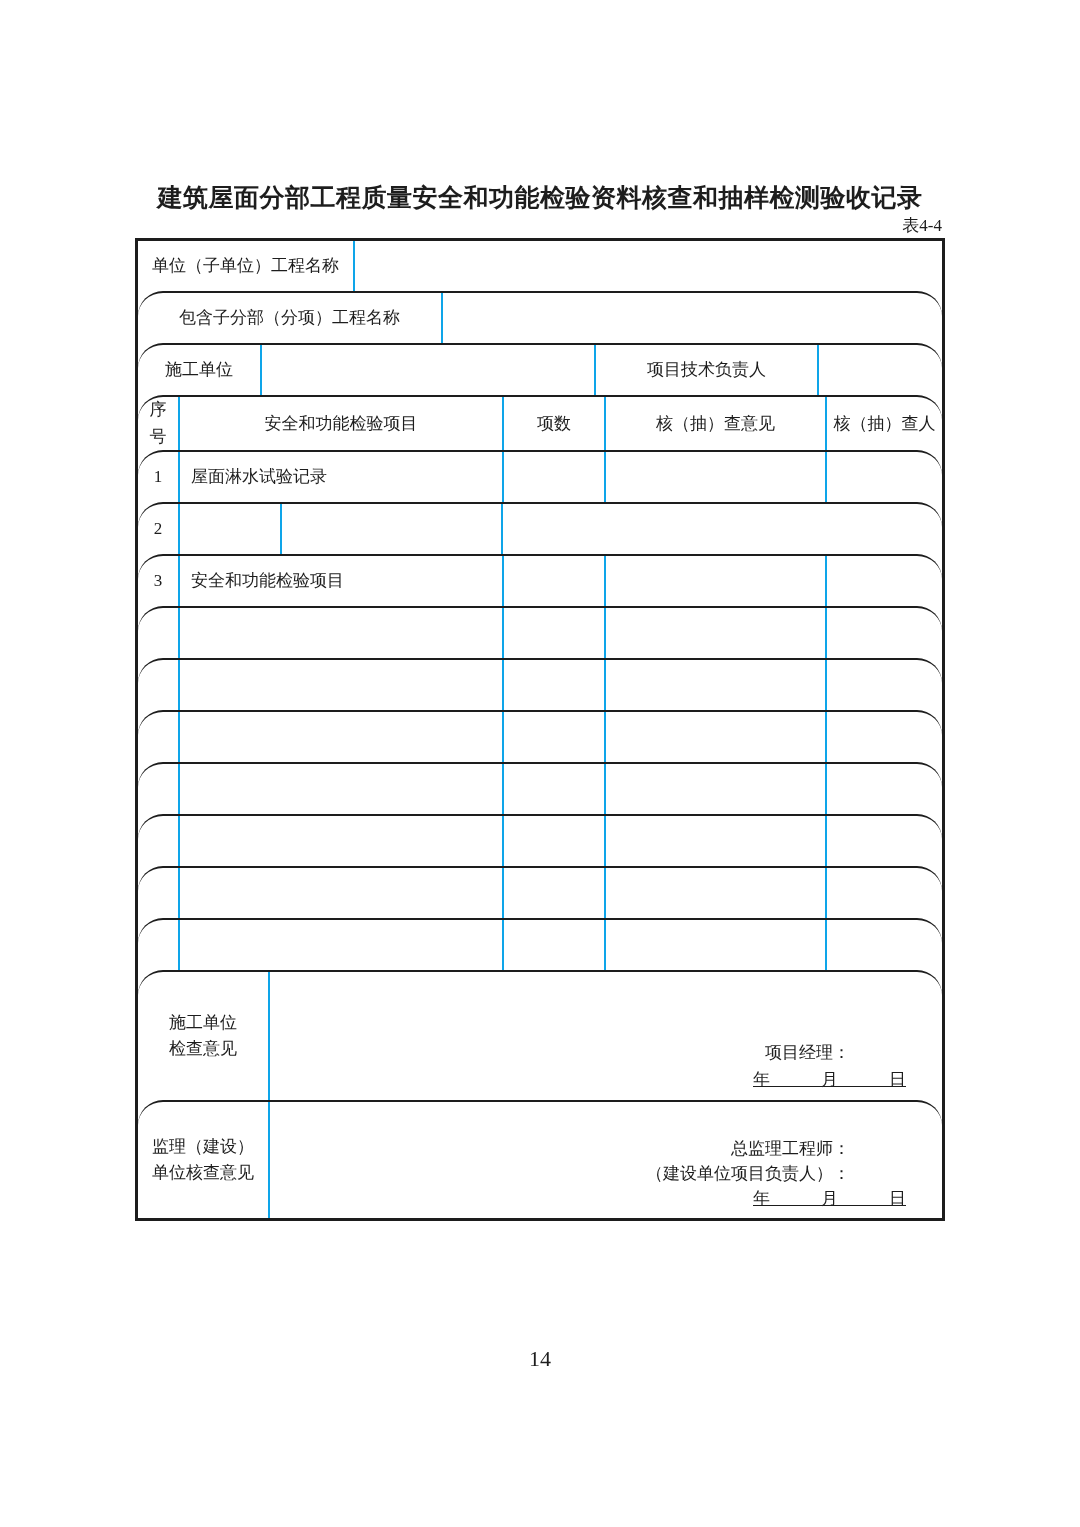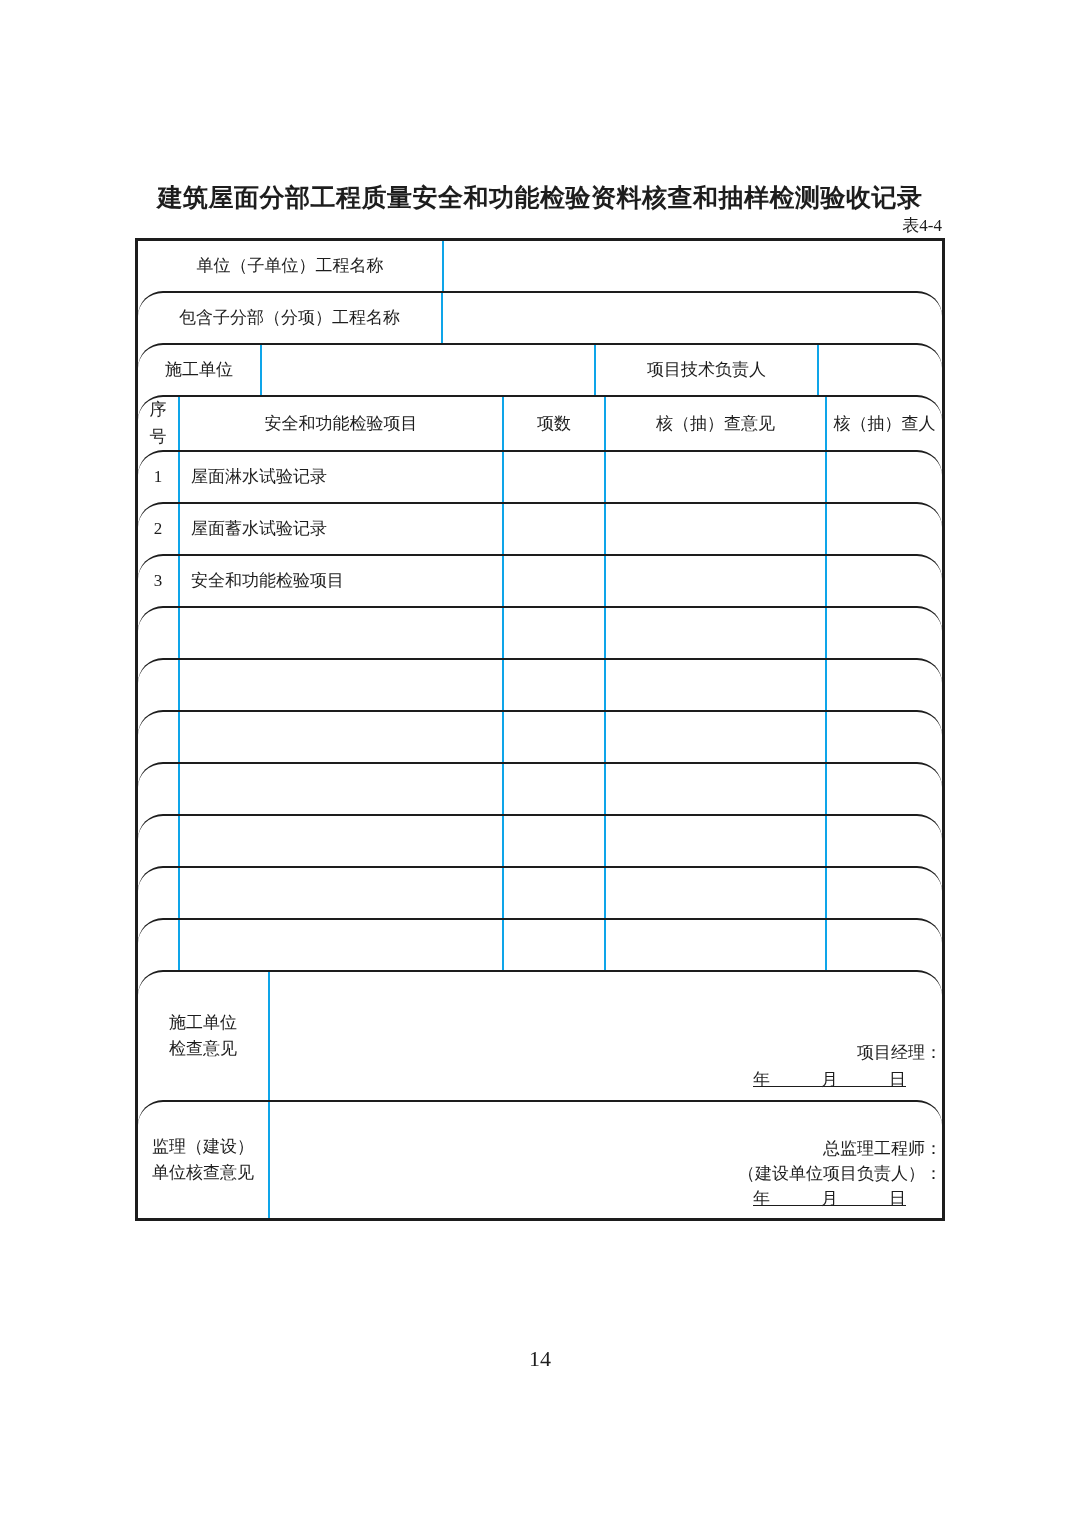--- a/index.html
+++ b/index.html
@@ -23,28 +23,28 @@
   .cell{
     box-sizing:border-box;display:flex;align-items:center;justify-content:center;
     font-size:17px;line-height:24px;overflow:hidden;
   }
   .cell + .cell{border-left:2px solid #0ea5e9;}
   .grow{flex:1;}
   .left{justify-content:flex-start;padding-left:11px;}
   
   .h50{height:50px}.h52{height:52px}.h55{height:55px}.h130{height:130px}.h118{height:118px}
   
-  .w255{width:304px}.w303{width:303px}.w122{width:122px}.w334{width:334px}.w223{width:223px}
+  .w255{width:215px}.w303{width:303px}.w122{width:122px}.w334{width:334px}.w223{width:223px}
   .w40{width:40px}.w324{width:324px}.w90{width:102px}.w221{width:221px}.w130{width:130px}
   .wrap2{width:1.1em;display:inline-block;word-break:break-all;text-align:center;line-height:1.55;}
   
   .lblcol{flex-direction:column;justify-content:center;line-height:26px;text-align:center;}
   .sig{flex-direction:column;align-items:stretch;justify-content:flex-end;padding-bottom:7px;}
   .sig-line{text-align:right;font-size:17px;line-height:27px;}
-  .pr-sign{margin-left:26px;}
+  .pr-sign{padding-right:92px;margin-left:26px;}
   .pr-date{padding-right:36px;text-decoration:underline;}
   .sup .sig-line{line-height:25px;}
   .pageno{position:absolute;top:1346px;left:0;width:100%;text-align:center;font-size:22px;}
 </style>
 </head>
 <body>
 
 <div class="page">
 
   <div class="title">建筑屋面分部工程质量安全和功能检验资料核查和抽样检测验收记录</div>
@@ -82,21 +82,20 @@
     <div class="row h52">
       <div class="cell w40">1</div>
       <div class="cell w324 left">屋面淋水试验记录</div>
       <div class="cell w90"></div>
       <div class="cell w221"></div>
       <div class="cell grow"></div>
     </div>
 
     <div class="row h52">
       <div class="cell w40">2</div>
-      <div class="cell w324 left">屋面蓄水试验记录</div>
       <div class="cell w90"></div>
       <div class="cell w221"></div>
       <div class="cell grow"></div>
     </div>
 
     <div class="row h52">
       <div class="cell w40">3</div>
       <div class="cell w324 left">安全和功能检验项目</div>
       <div class="cell w90"></div>
       <div class="cell w221"></div>

